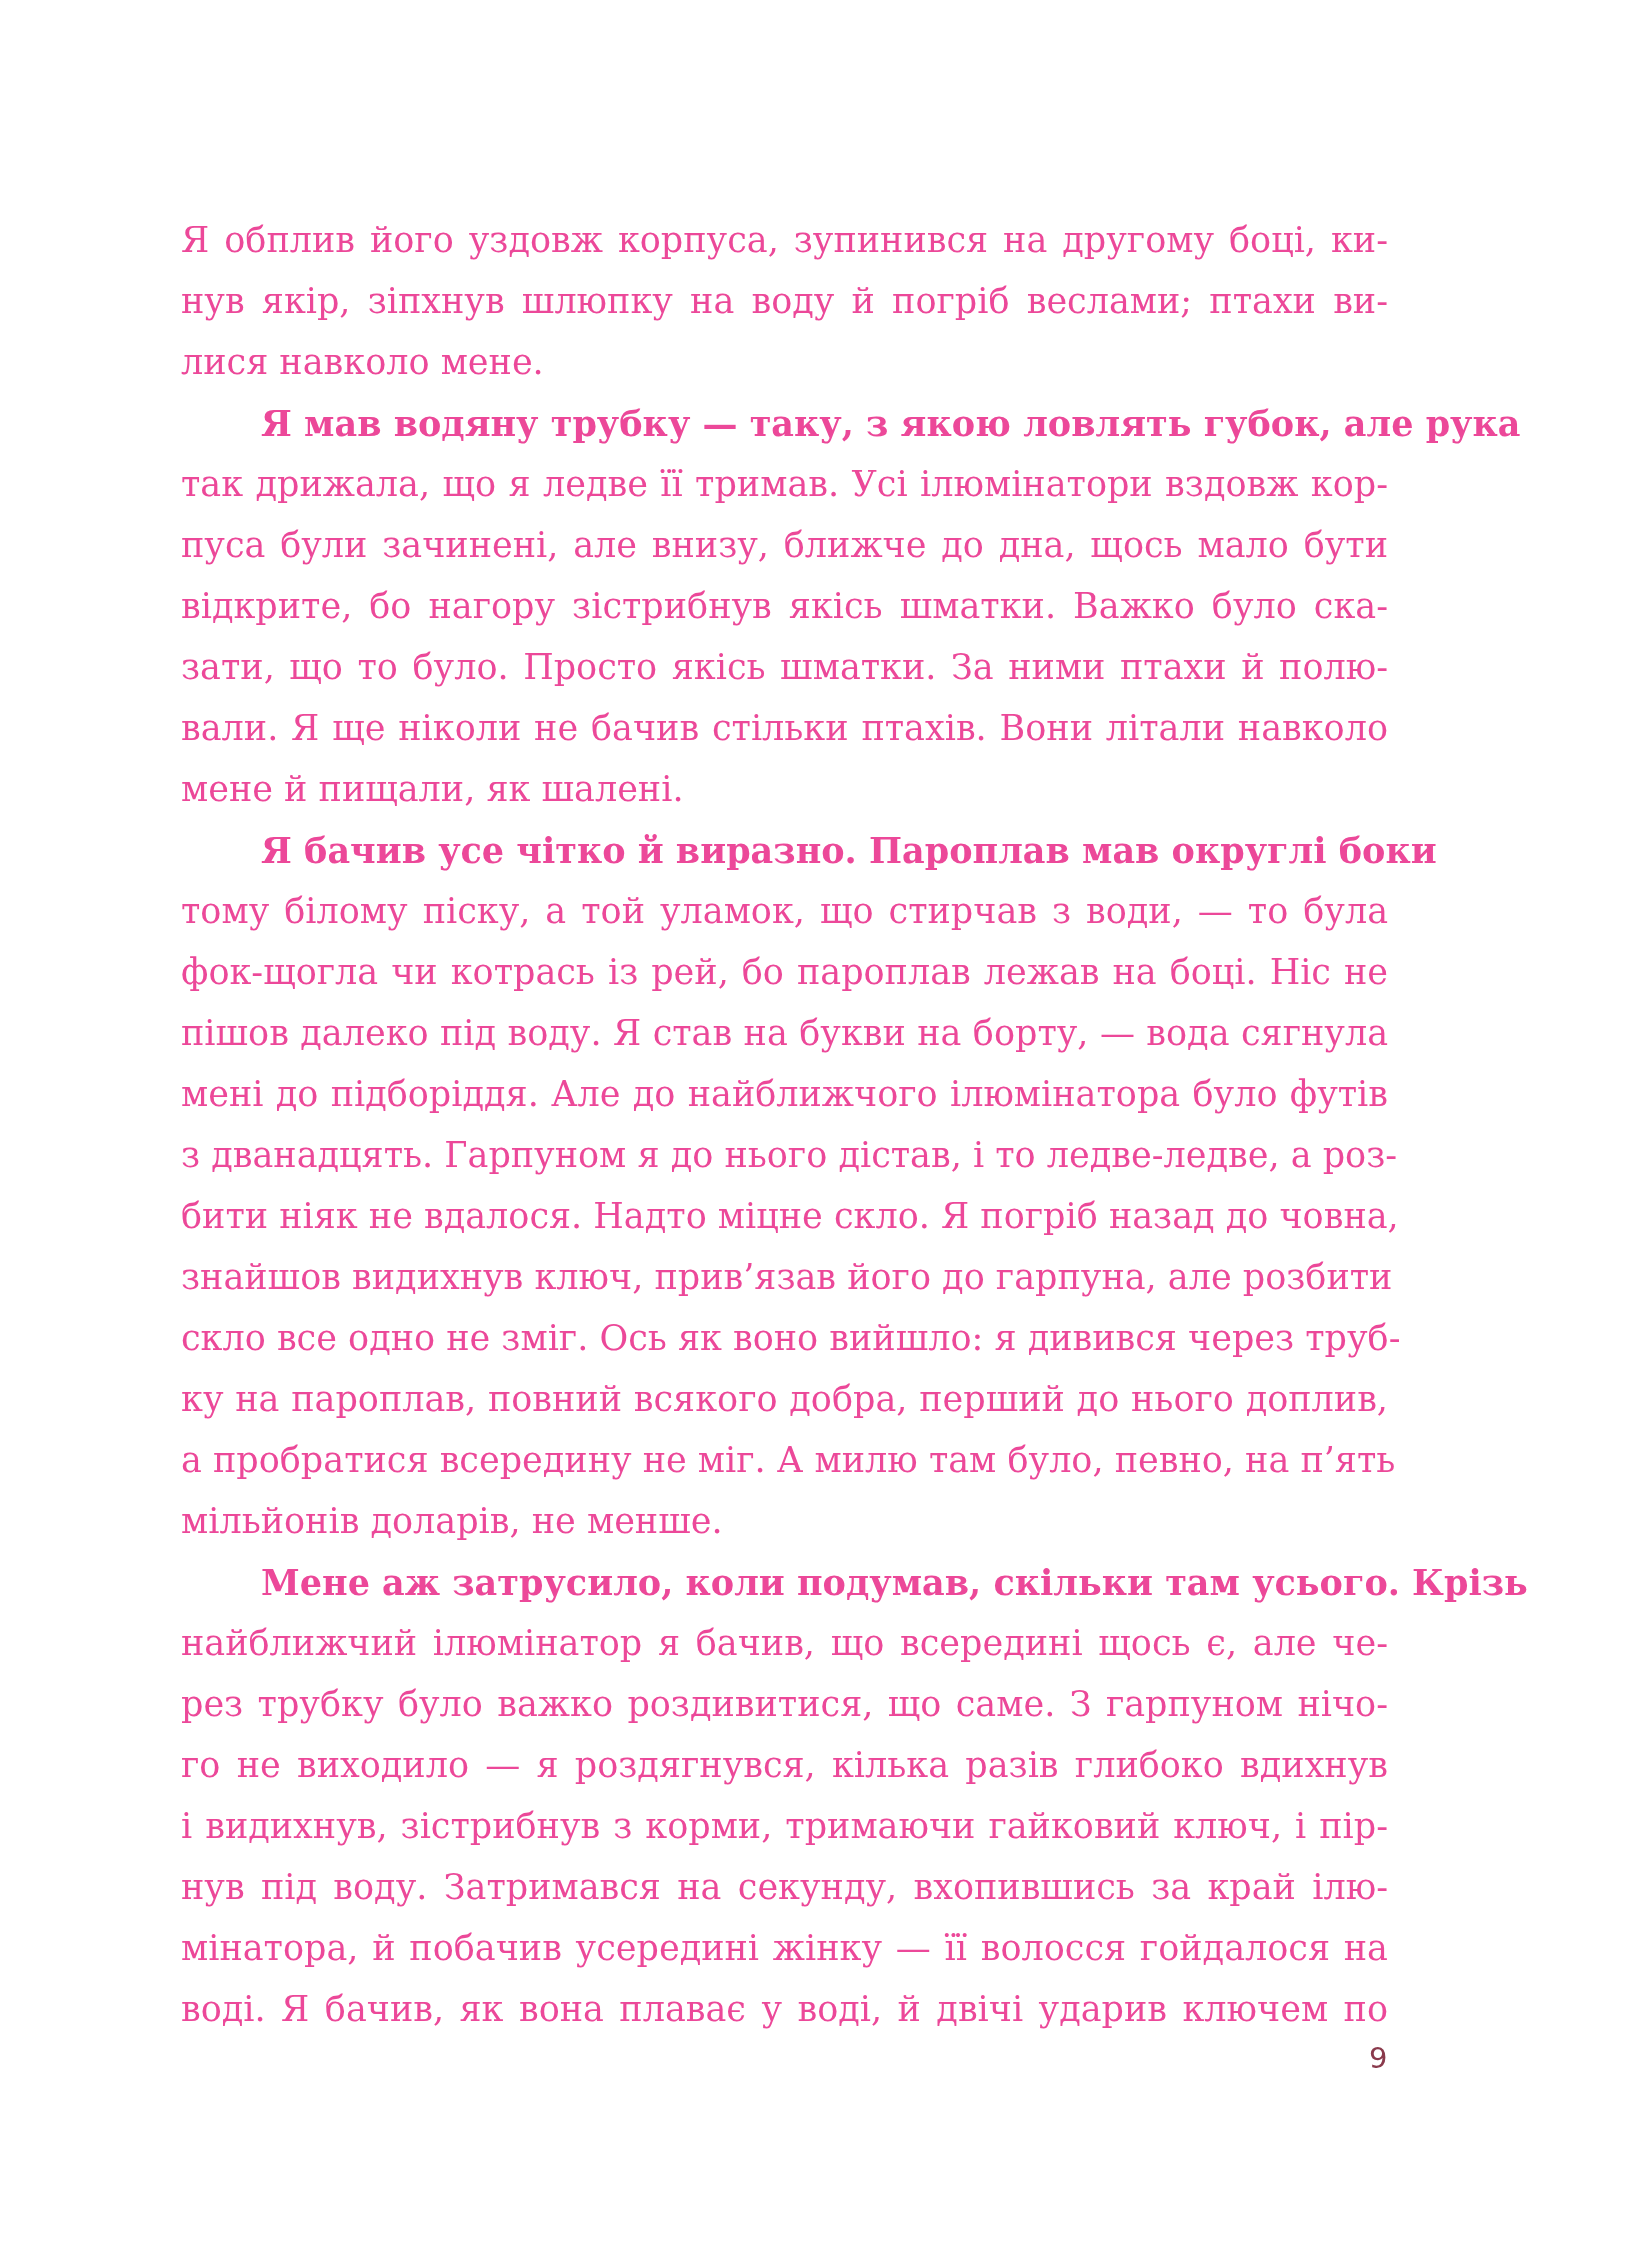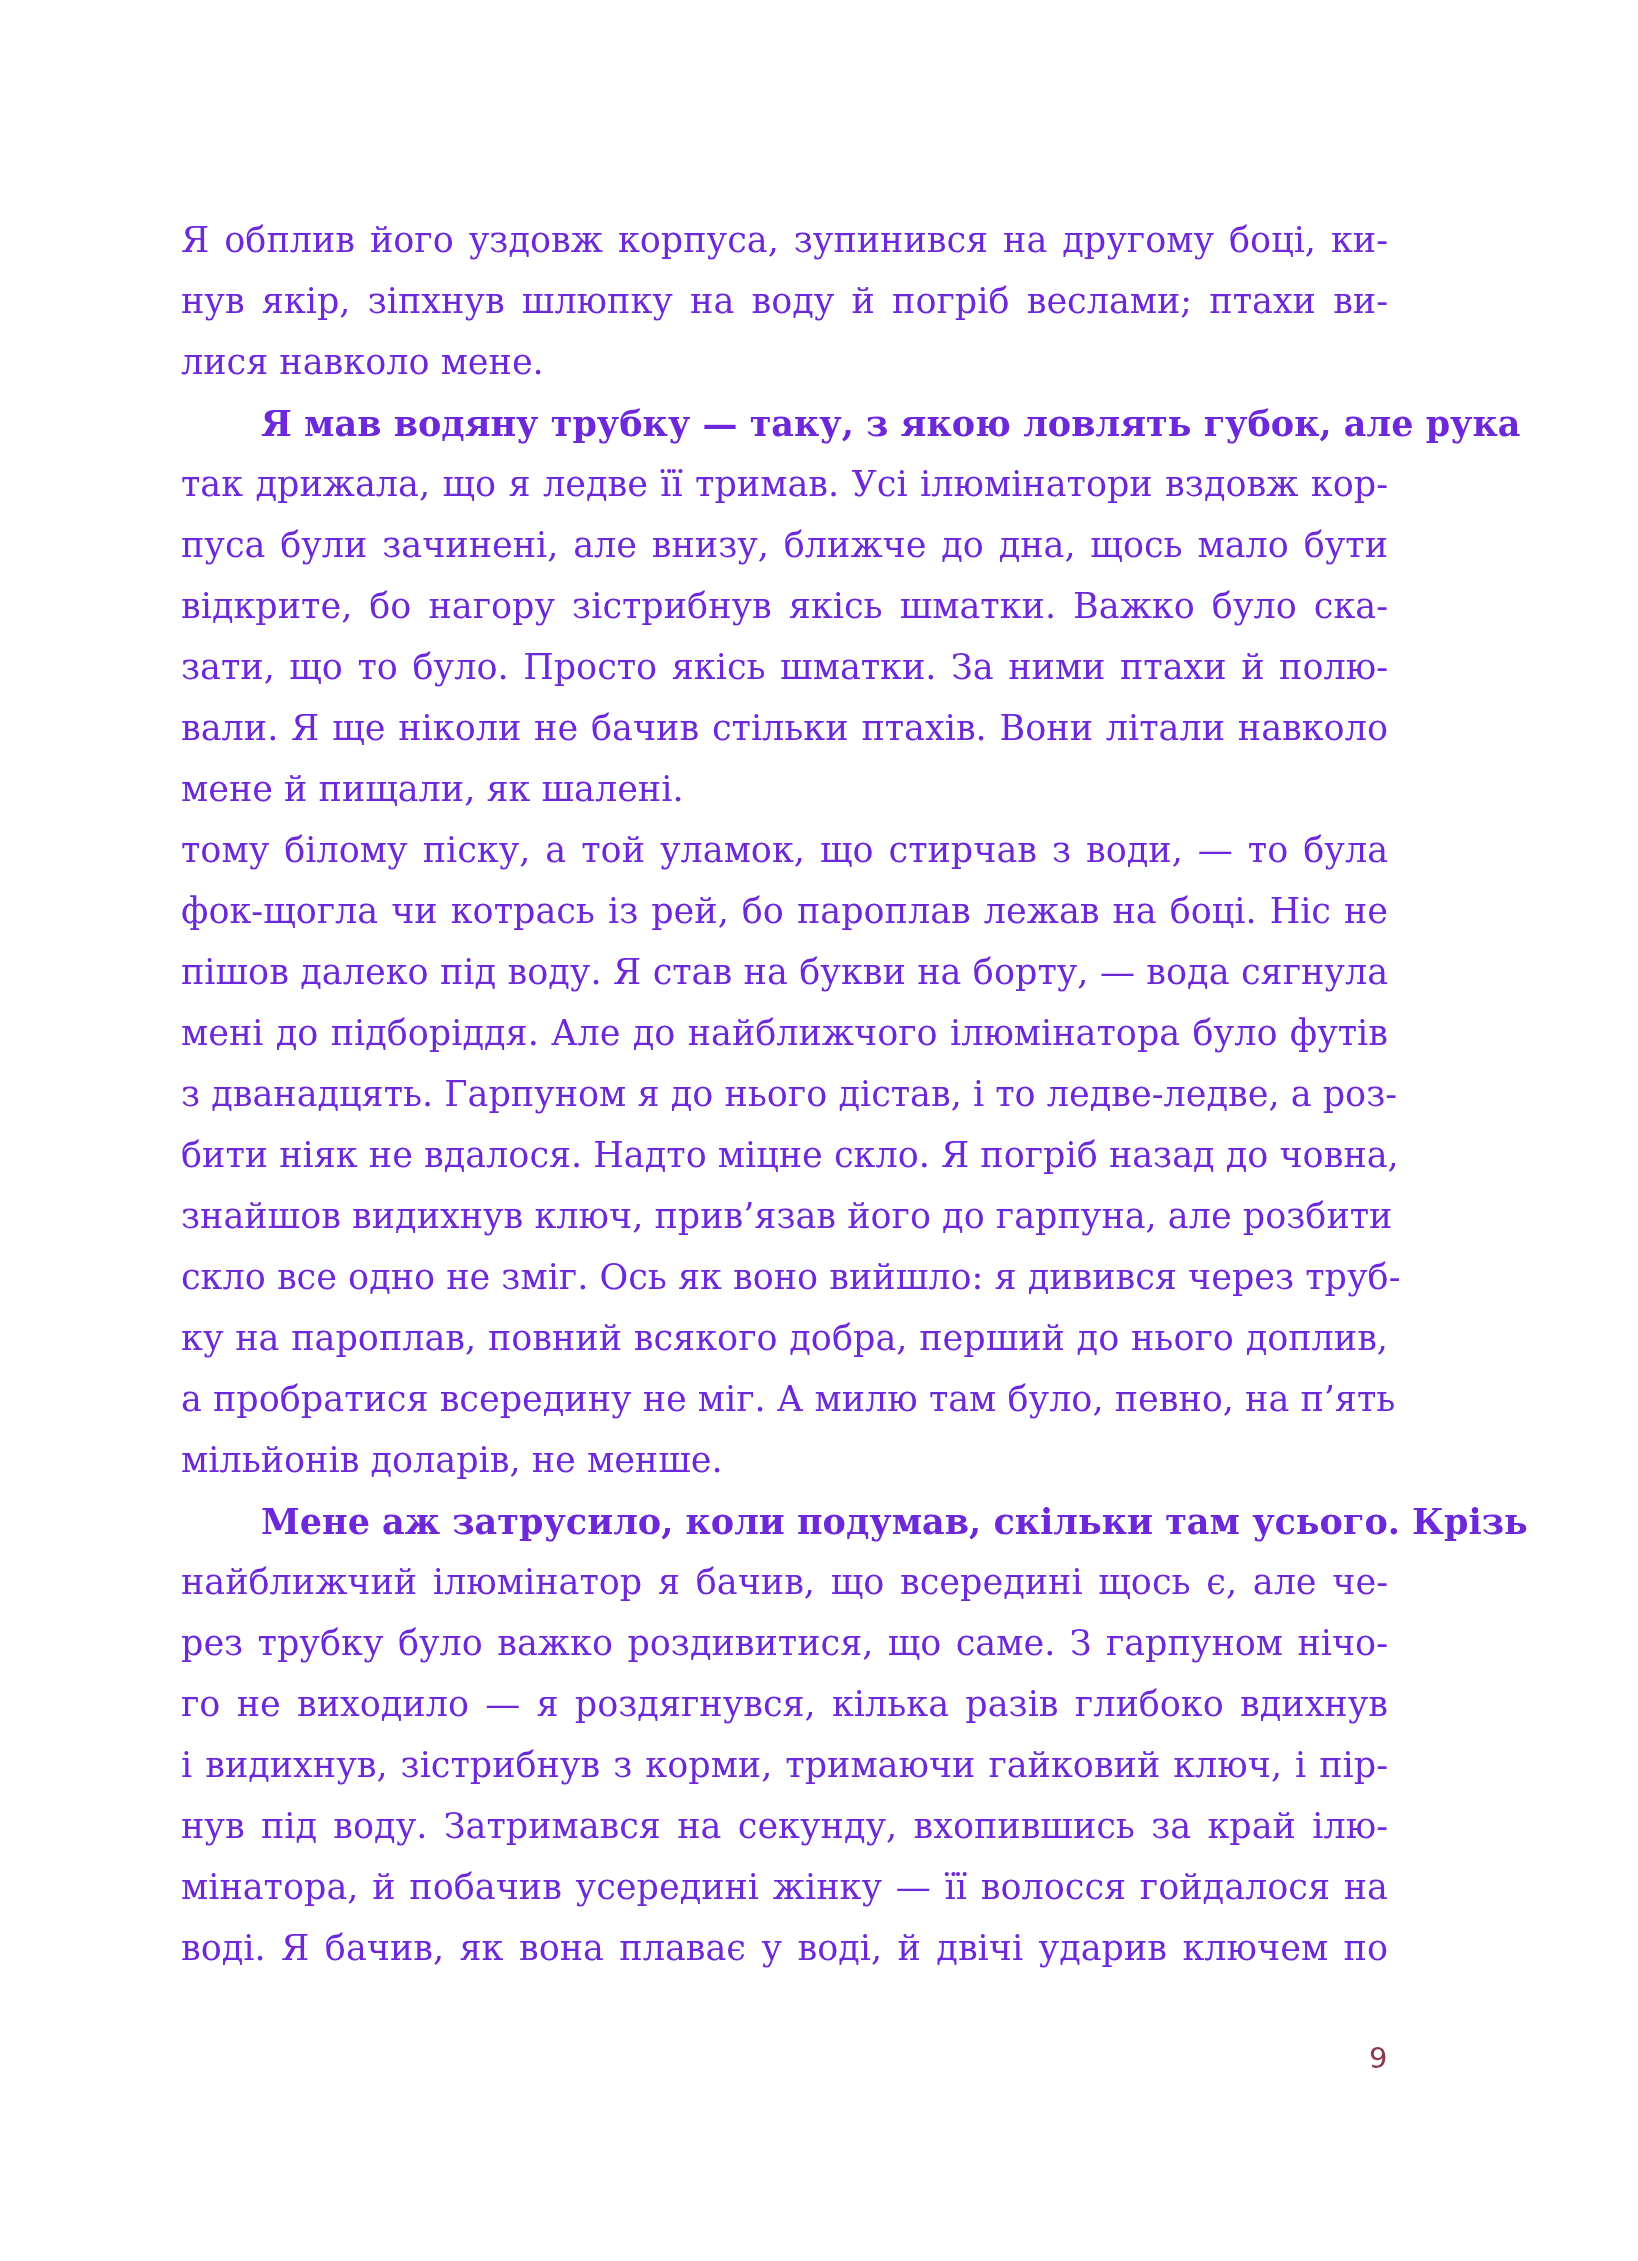--- a/index.html
+++ b/index.html
@@ -1,20 +1,20 @@
 <!DOCTYPE html>
 <html style="font-size:13.7px"><head>
 <meta charset="utf-8">
 <style>
   html, body { margin:0; padding:0; background:#ffffff; }
   body { width:1638px; height:2261px; position:relative; overflow:hidden; }
   .page-text {
     position:absolute; left:181px; top:210px; width:1207px;
     font-family:"DejaVu Serif", "Liberation Serif", serif;
-    font-size:35px; line-height:61px; color:#6d28d9;
+    font-size:35px; line-height:61px; color:#ec4899;
   }
   .para { margin:0; }
   .line { display:block; text-align:justify; text-align-last:justify; white-space:nowrap; height:61px; overflow:visible; }
   .line.last { text-align-last:left; }
   .line.indent { padding-left:80px;font-weight:bold; }
   .page-number {
     position:absolute; left:1369px; top:2041px;
     font-family:"DejaVu Sans", "Liberation Sans", sans-serif;
     font-size:29px; color:#8a3a4c;
   }
@@ -31,20 +31,21 @@
   <div class="para">
     <span class="line indent">Я мав водяну трубку — таку, з якою ловлять губок, але рука</span>
     <span class="line">так дрижала, що я ледве її тримав. Усі ілюмінатори вздовж кор-</span>
     <span class="line">пуса були зачинені, але внизу, ближче до дна, щось мало бути</span>
     <span class="line">відкрите, бо нагору зістрибнув якісь шматки. Важко було ска-</span>
     <span class="line">зати, що то було. Просто якісь шматки. За ними птахи й полю-</span>
     <span class="line">вали. Я ще ніколи не бачив стільки птахів. Вони літали навколо</span>
     <span class="line last">мене й пищали, як шалені.</span>
   </div>
   <div class="para">
+    <span class="line indent">Я бачив усе чітко й виразно. Пароплав мав округлі боки</span>
     <span class="line">тому білому піску, а той уламок, що стирчав з води, — то була</span>
     <span class="line">фок-щогла чи котрась із рей, бо пароплав лежав на боці. Ніс не</span>
     <span class="line">пішов далеко під воду. Я став на букви на борту, — вода сягнула</span>
     <span class="line">мені до підборіддя. Але до найближчого ілюмінатора було футів</span>
     <span class="line">з дванадцять. Гарпуном я до нього дістав, і то ледве-ледве, а роз-</span>
     <span class="line">бити ніяк не вдалося. Надто міцне скло. Я погріб назад до човна,</span>
     <span class="line">знайшов видихнув ключ, прив’язав його до гарпуна, але розбити</span>
     <span class="line">скло все одно не зміг. Ось як воно вийшло: я дивився через труб-</span>
     <span class="line">ку на пароплав, повний всякого добра, перший до нього доплив,</span>
     <span class="line">а пробратися всередину не міг. А милю там було, певно, на п’ять</span>

